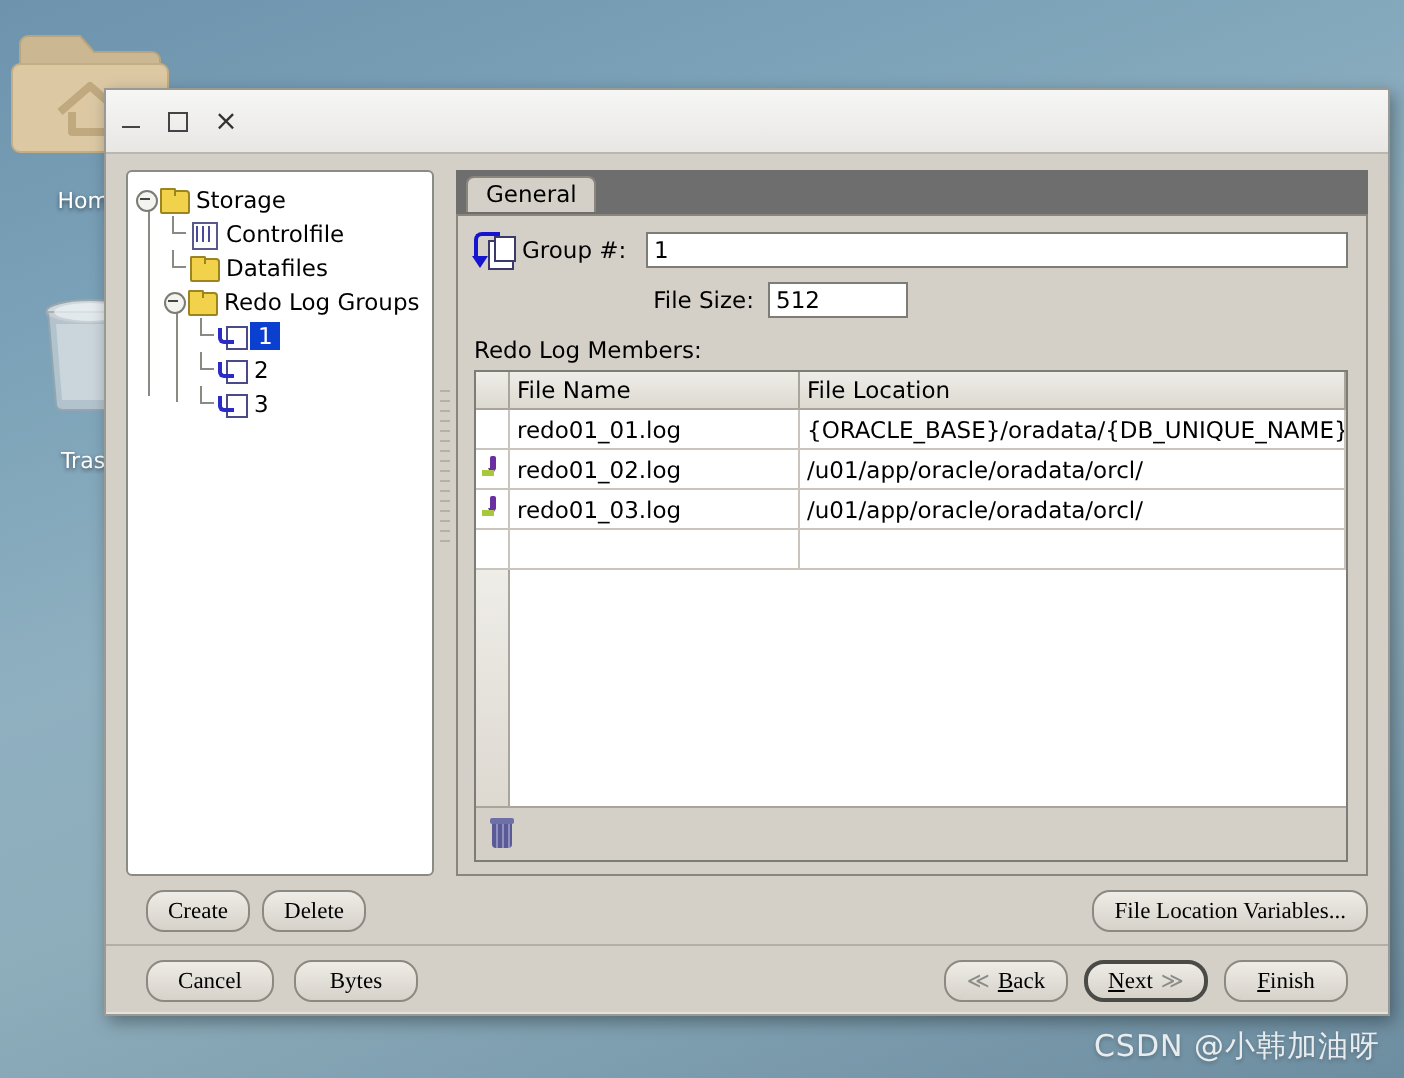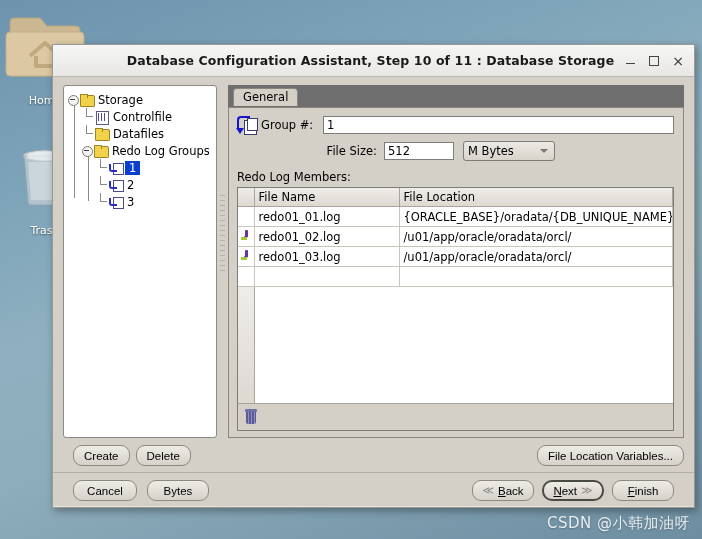--- a/index.html
+++ b/index.html
@@ -247,21 +247,21 @@
     border-radius: 0 0 2px 2px;
   }
 
   
   .btnrow {
     display:flex; align-items:center; padding: 7px 10px 6px 10px;
   }
   .btnrow.sep { border-top: 1px solid #b3afa7; box-shadow: 0 -1px 0 #e6e2da inset; }
   .spacer { flex: 1; }
   button.jbtn {
-    font-family: Liberation Sans, sans-serif;
+    font-family: Liberation Serif, serif;
     font-size: 11.5px; color: #000;
     background: linear-gradient(#eeece6,#d6d2ca);
     border: 1px solid #8d8980; border-radius: 9px;
     padding: 2px 10px; height: 21px; cursor: default;
     display:flex; align-items:center; justify-content:center; gap:4px;
     white-space: nowrap;
   }
   button.jbtn.default { border: 2px solid #4a4a46; border-radius: 10px; padding: 1px 9px; }
   .mn { text-decoration: underline; }
   .gap6 { width: 6px; } .gap8 { width: 8px; } .gap10{ width:10px;}
@@ -294,21 +294,20 @@
     <path d="M22 16 l4 46 a3 3 0 0 0 3 3 h28 a3 3 0 0 0 3 -3 l4 -46 z" fill="#c3ced4" opacity=".75" stroke="#9aa6ad" stroke-width="1"></path>
     <path d="M26 22 l3 38 h28 l3 -38 z" fill="#dfe6ea" opacity=".55"></path>
     <ellipse cx="43" cy="16" rx="18" ry="4.5" fill="#eef3f5" opacity=".7"></ellipse>
   </svg>
   <div class="label">Trash</div>
 </div>
 
 <div class="window">
 
   <div class="titlebar">
-    <div class="title">Database Configuration Assistant, Step 10 of 11 : Database Storage</div>
     <div class="winbtns">
       <div class="winbtn min"></div>
       <div class="winbtn max"></div>
       <div class="winbtn close">×</div>
     </div>
   </div>
 
   <div class="winbody">
 
     <div class="content">
@@ -378,24 +377,20 @@
                   <span class="doc"></span>
                   <span class="doc2"></span>
               </span>
               <span class="flabel group">Group #:</span>
               <input class="txt" id="group-input" type="text" value="1" style="">
             </div>
 
             <div class="field-row">
               <span class="flabel size">File Size:</span>
               <input class="txt" id="filesize-input" type="text" value="512" style="">
-              <div class="combo">
-                <span>M Bytes</span>
-                <span class="caret"></span>
-              </div>
             </div>
 
             <div class="sec-label">Redo Log Members:</div>
 
             <div class="tablewrap">
               <table class="grid">
                 <colgroup>
                     <col class="gutter">
                     <col class="fname">
                     <col>

